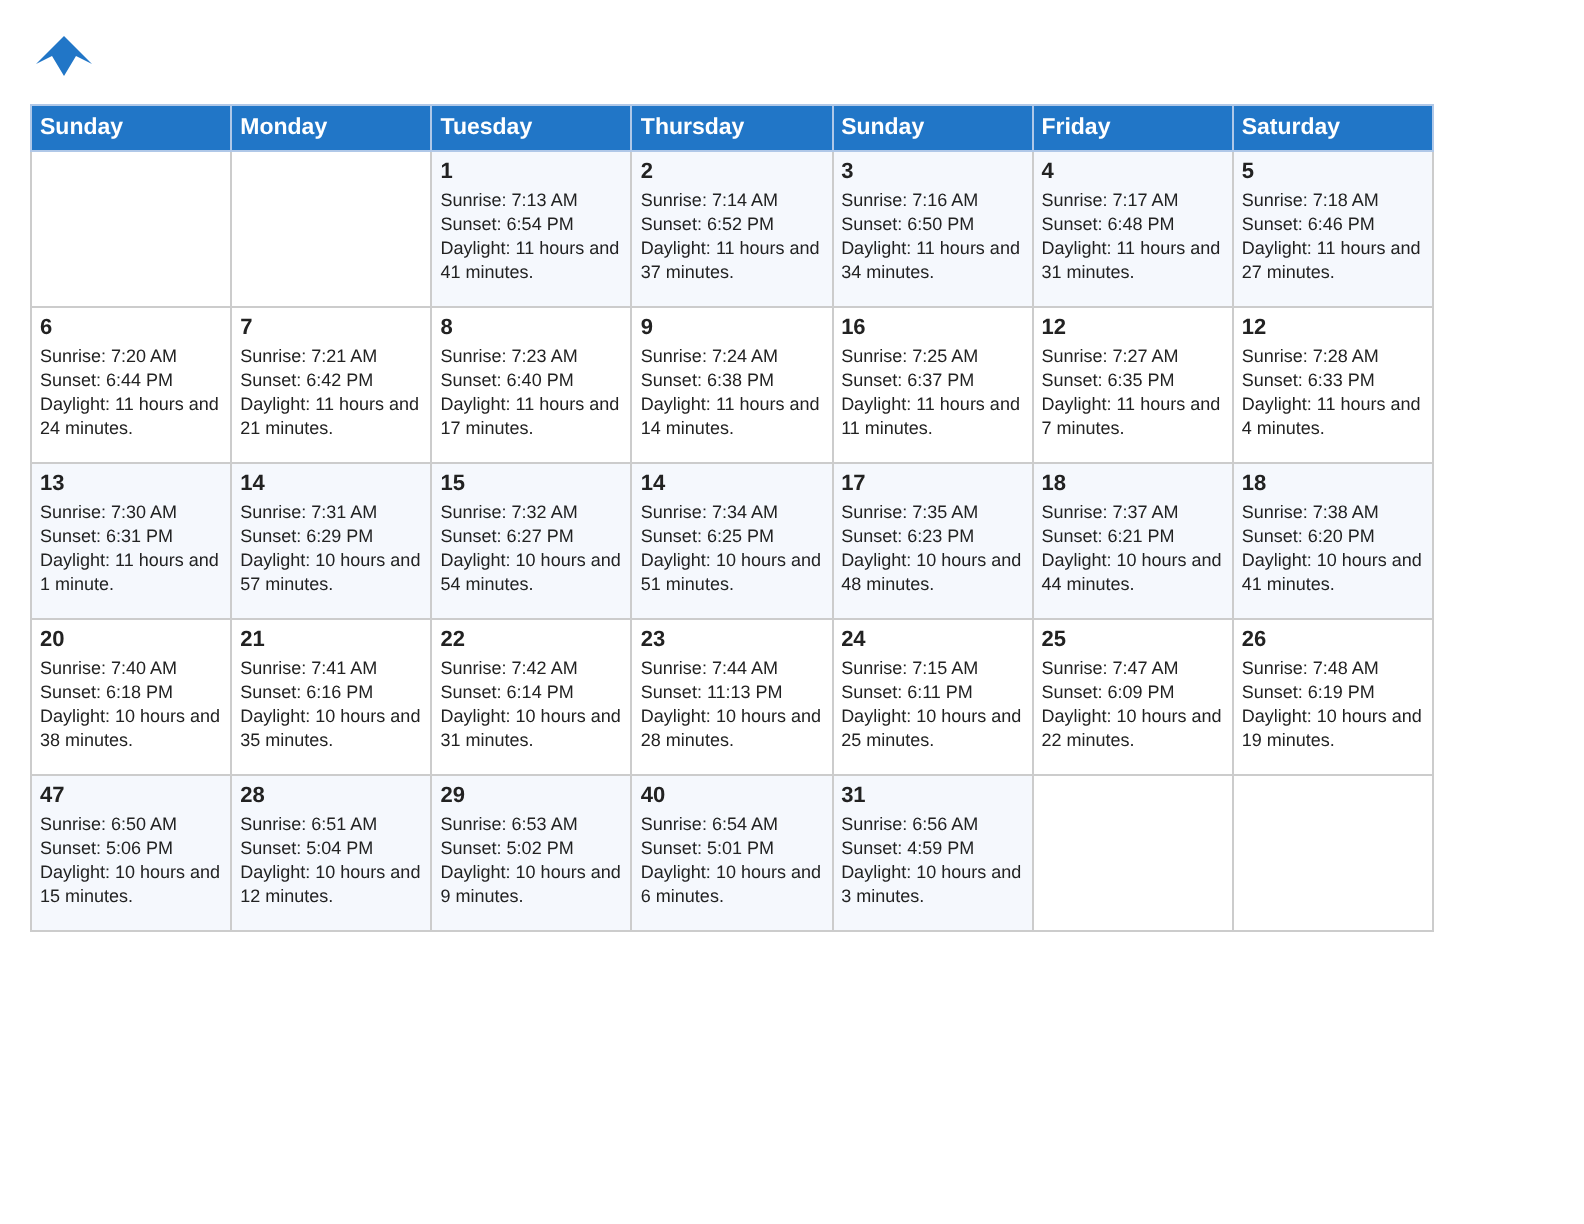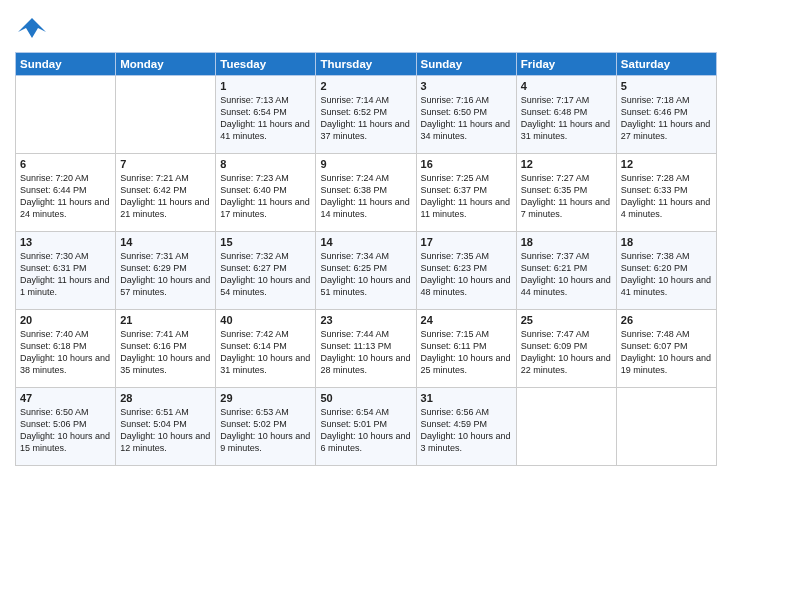--- a/index.html
+++ b/index.html
@@ -262,21 +262,21 @@
 Sunset: 6:18 PM
 Daylight: 10 hours and 38 minutes.</div>
           </td>
           <td>
             <span class="day-number">21</span>
             <div class="day-info">Sunrise: 7:41 AM
 Sunset: 6:16 PM
 Daylight: 10 hours and 35 minutes.</div>
           </td>
           <td>
-            <span class="day-number">40</span>
+            <span class="day-number">22</span>
             <div class="day-info">Sunrise: 7:42 AM
 Sunset: 6:14 PM
 Daylight: 10 hours and 31 minutes.</div>
           </td>
           <td>
             <span class="day-number">23</span>
             <div class="day-info">Sunrise: 7:44 AM
 Sunset: 11:13 PM
 Daylight: 10 hours and 28 minutes.</div>
           </td>
@@ -288,21 +288,21 @@
           </td>
           <td>
             <span class="day-number">25</span>
             <div class="day-info">Sunrise: 7:47 AM
 Sunset: 6:09 PM
 Daylight: 10 hours and 22 minutes.</div>
           </td>
           <td>
             <span class="day-number">26</span>
             <div class="day-info">Sunrise: 7:48 AM
-Sunset: 6:07 PM
+Sunset: 6:19 PM
 Daylight: 10 hours and 19 minutes.</div>
           </td>
         </tr>
         <tr>
           <td>
             <span class="day-number">47</span>
             <div class="day-info">Sunrise: 6:50 AM
 Sunset: 5:06 PM
 Daylight: 10 hours and 15 minutes.</div>
           </td>
@@ -312,21 +312,21 @@
 Sunset: 5:04 PM
 Daylight: 10 hours and 12 minutes.</div>
           </td>
           <td>
             <span class="day-number">29</span>
             <div class="day-info">Sunrise: 6:53 AM
 Sunset: 5:02 PM
 Daylight: 10 hours and 9 minutes.</div>
           </td>
           <td>
-            <span class="day-number">50</span>
+            <span class="day-number">40</span>
             <div class="day-info">Sunrise: 6:54 AM
 Sunset: 5:01 PM
 Daylight: 10 hours and 6 minutes.</div>
           </td>
           <td>
             <span class="day-number">31</span>
             <div class="day-info">Sunrise: 6:56 AM
 Sunset: 4:59 PM
 Daylight: 10 hours and 3 minutes.</div>
           </td>

